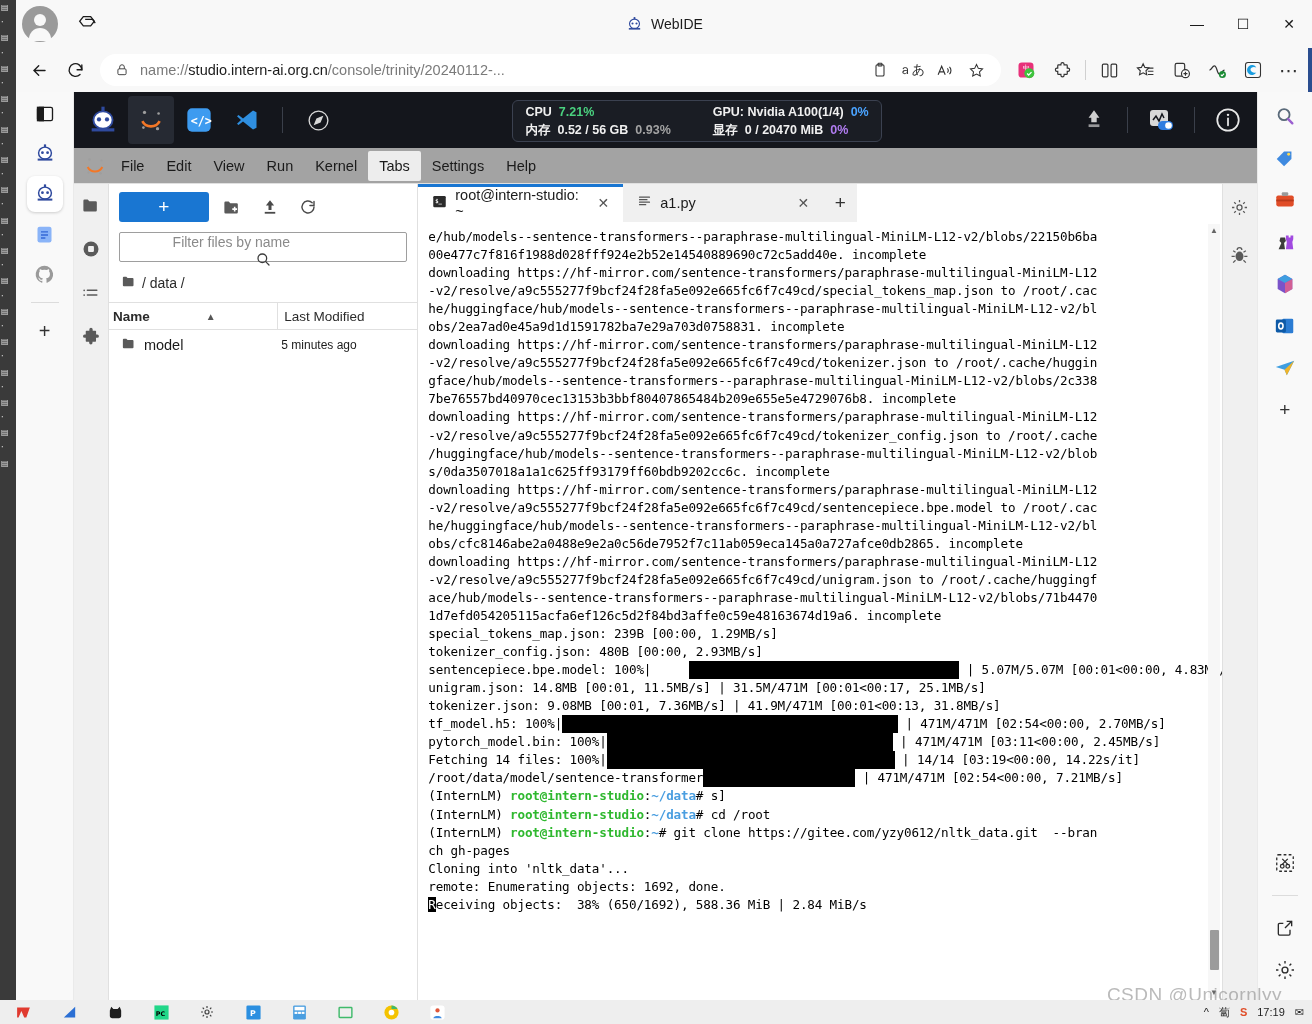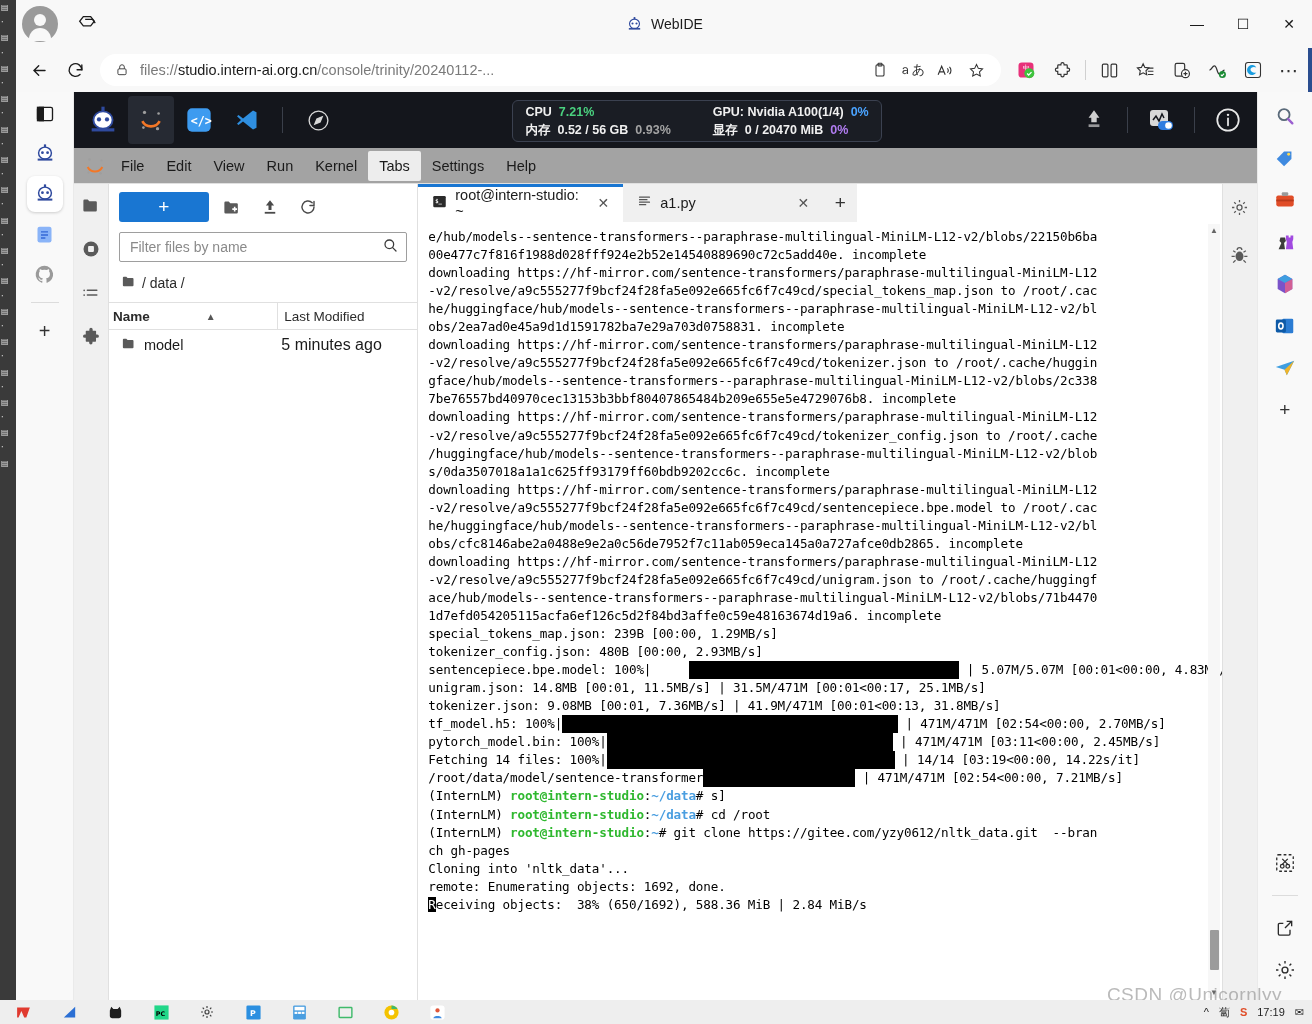--- a/index.html
+++ b/index.html
@@ -188,21 +188,21 @@
     display: flex; flex-direction: column;
   }
   .fb-toolbar { display: flex; align-items: center; padding: 8px 10px; gap: 8px; }
   .fb-new {
     width: 90px; height: 30px; background: #1976d2; color:#fff; border-radius: 3px;
     display: flex; align-items: center; justify-content: center; font-size: 19px; font-weight: 300;
   }
   .fb-ic { width: 30px; height: 30px; display:flex; align-items:center; justify-content:center; color:#5a5a5a; }
   .fb-filter {
     margin: 2px 10px 8px 10px; height: 30px; border: 1px solid #9e9e9e; border-radius: 2px;
-    display: flex; align-items: center; padding: 0 8px;
+    display: flex; align-items: center; padding: 0 8px; flex-direction: column;
   }
   .fb-filter input {
     flex: 1 1 auto; border: 0; outline: 0; font-size: 14px; color: #555;
     font-family: "Liberation Sans", sans-serif; background: transparent;
   }
   .fb-filter input::placeholder { color: #8a8a8a; }
   .fb-breadcrumb {
     display: flex; align-items: center; gap: 6px; padding: 4px 12px 10px 12px;
     font-size: 14px; color: #2b2b2b;
   }
@@ -211,21 +211,21 @@
     border-bottom: 1px solid #e0e0e0; height: 28px; font-size: 13.5px; font-weight: bold;
     color: #2b2b2b;
   }
   .fb-h-name { flex: 1 1 auto; padding-left: 4px; display:flex; align-items:center; gap:56px; }
   .fb-h-mod { width: 140px; font-weight: normal; padding-left: 6px; border-left: 1px solid #e0e0e0; height:28px; display:flex; align-items:center;}
   .fb-row {
     display: flex; align-items: center; height: 29px; font-size: 14.5px; color: #1b1b1b;
   }
   .fb-row.sel { background: #1976d2; color: #ffffff; }
   .fb-r-name { flex: 1 1 auto; padding-left: 12px; display: flex; align-items: center; gap: 8px; }
-  .fb-r-mod { width: 140px; padding-left: 4px; font-size: 16px; }
+  .fb-r-mod { width: 140px; padding-left: 4px; font-size: 12px; }
 
   
   .dock { flex: 1 1 auto; display: flex; flex-direction: column; background: #fafafa; min-width:0; }
   .tabbar { display: flex; align-items: flex-end; height: 38px; background: #ffffff; }
   .jtab {
     display: flex; align-items: center; gap: 8px; height: 38px; padding: 0 14px;
     font-size: 14.5px; color: #1b1b1b; position: relative; min-width: 150px;
     background: #f0f0f0;
   }
   .jtab.active { background: #ffffff; }
@@ -343,21 +343,21 @@
         </svg>
       </div>
 
       <div class="omnibox">
         <span class="omni-lock">
           <svg width="14" height="14" viewBox="0 0 24 24" fill="none" stroke="#444" stroke-width="1.7">
             <rect x="5" y="10" width="14" height="10" rx="2"></rect>
               <path d="M8 10V7a4 4 0 0 1 8 0v3"></path>
           </svg>
         </span>
-        <span class="omni-url"><span>files://</span><span class="dark">studio.intern-ai.org.cn</span><span>/console/trinity/20240112-...</span></span>
+        <span class="omni-url"><span>name://</span><span class="dark">studio.intern-ai.org.cn</span><span>/console/trinity/20240112-...</span></span>
         <span class="omni-trail">
           <span class="tbicon">
             <svg width="16" height="16" viewBox="0 0 24 24" fill="none" stroke="#333" stroke-width="1.6">
               <rect x="6" y="4" width="12" height="17" rx="2"></rect>
                 <rect x="9" y="2" width="6" height="4" rx="1"></rect>
             </svg>
           </span>
           <span class="tbicon" style="font-size:13px;color:#333;">ａあ</span>
           <span class="tbicon">
             <svg width="17" height="17" viewBox="0 0 24 24" fill="none" stroke="#333" stroke-width="1.6">

